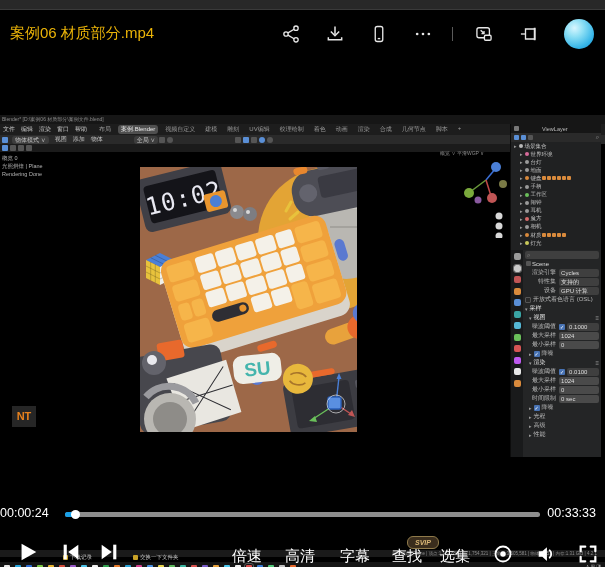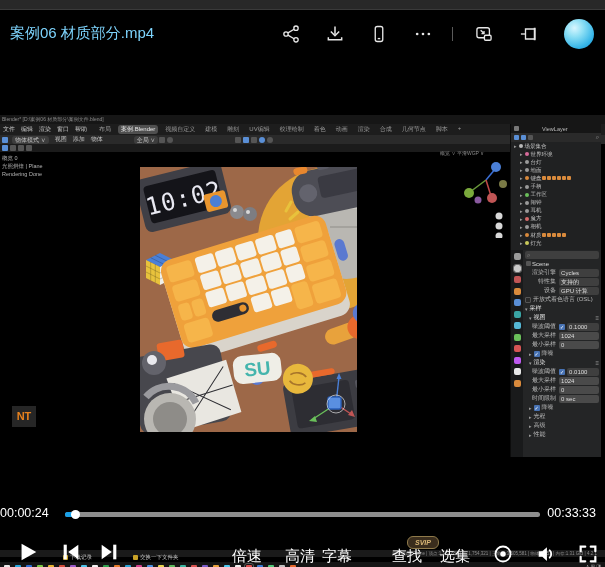--- a/index.html
+++ b/index.html
@@ -2,21 +2,21 @@
 <html><head>
 <meta charset="utf-8">
 <style>
   html,body{margin:0;padding:0;background:#000;}
   #stage{position:relative;width:605px;height:567px;background:#000;overflow:hidden;
          font-family:"Liberation Sans",sans-serif;color:#fff;}
   .abs{position:absolute;}
   .nw{white-space:nowrap;}
   
   .top-strip{left:0;top:0;width:605px;height:9px;background:#282828;border-bottom:1px solid #3a3a3a;}
-  .vid-title{left:10px;top:24px;font-size:15px;color:#7dd3fc;}
+  .vid-title{left:10px;top:24px;font-size:15px;color:#eab308;}
   .tico{top:24px;width:20px;height:20px;cursor:pointer;}
   .tico svg{width:20px;height:20px;display:block;}
   .tdiv{top:27px;width:1px;height:14px;background:#5a5a5a;}
   .avatar{left:564px;top:19px;width:30px;height:30px;border-radius:50%;
           background:radial-gradient(circle at 35% 30%, #d8f6ff 0%, #8fe0f5 30%, #35b5e8 70%, #1286c9 100%);}
   
   .bl-titlebar{left:0;top:115px;width:605px;height:9px;background:#161616;font-size:5px;color:#8d8d8d;line-height:9px;padding-left:2px;}
   .bl-menubar{left:0;top:124px;width:605px;height:11px;background:#1d1d1d;display:flex;align-items:center;font-size:6px;color:#c8c8c8;}
   .bl-menu{margin:0 3px;}
   .ws-tab{margin:0 2px;padding:0 3px;border-radius:3px;color:#9a9a9a;}
@@ -612,21 +612,21 @@
   </div>
   <div class="abs ctl-btn" style="left:98px">
     <svg width="22" height="22" viewBox="0 0 24 24" fill="#fff">
         <polygon points="4,4 15,12 4,20"></polygon>
         <rect x="16.6" y="4" width="3.4" height="16"></rect>
       </svg>
   </div>
 
   <div class="abs ctl-txt" style="left:232px">倍速</div>
   <div class="abs ctl-txt" style="left:285px">高清</div>
-  <div class="abs ctl-txt" style="left:322px">字幕</div>
+  <div class="abs ctl-txt" style="left:340px">字幕</div>
   <div class="abs ctl-txt" style="left:392px">查找</div>
   <div class="abs svip" id="svip-badge" style="background: rgb(58, 45, 29); border: 1px solid rgb(143, 122, 74); color: rgb(219, 184, 119);">SVIP</div>
   <div class="abs ctl-txt" style="left:440px">选集</div>
 
   <div class="abs cico" style="left:492px">
     <svg viewBox="0 0 24 24" fill="none" stroke="#fff" stroke-width="2">
       <circle cx="12" cy="12" r="8.2"></circle>
         <circle cx="12" cy="12" r="3" fill="#fff" stroke="none"></circle>
     </svg>
   </div>

